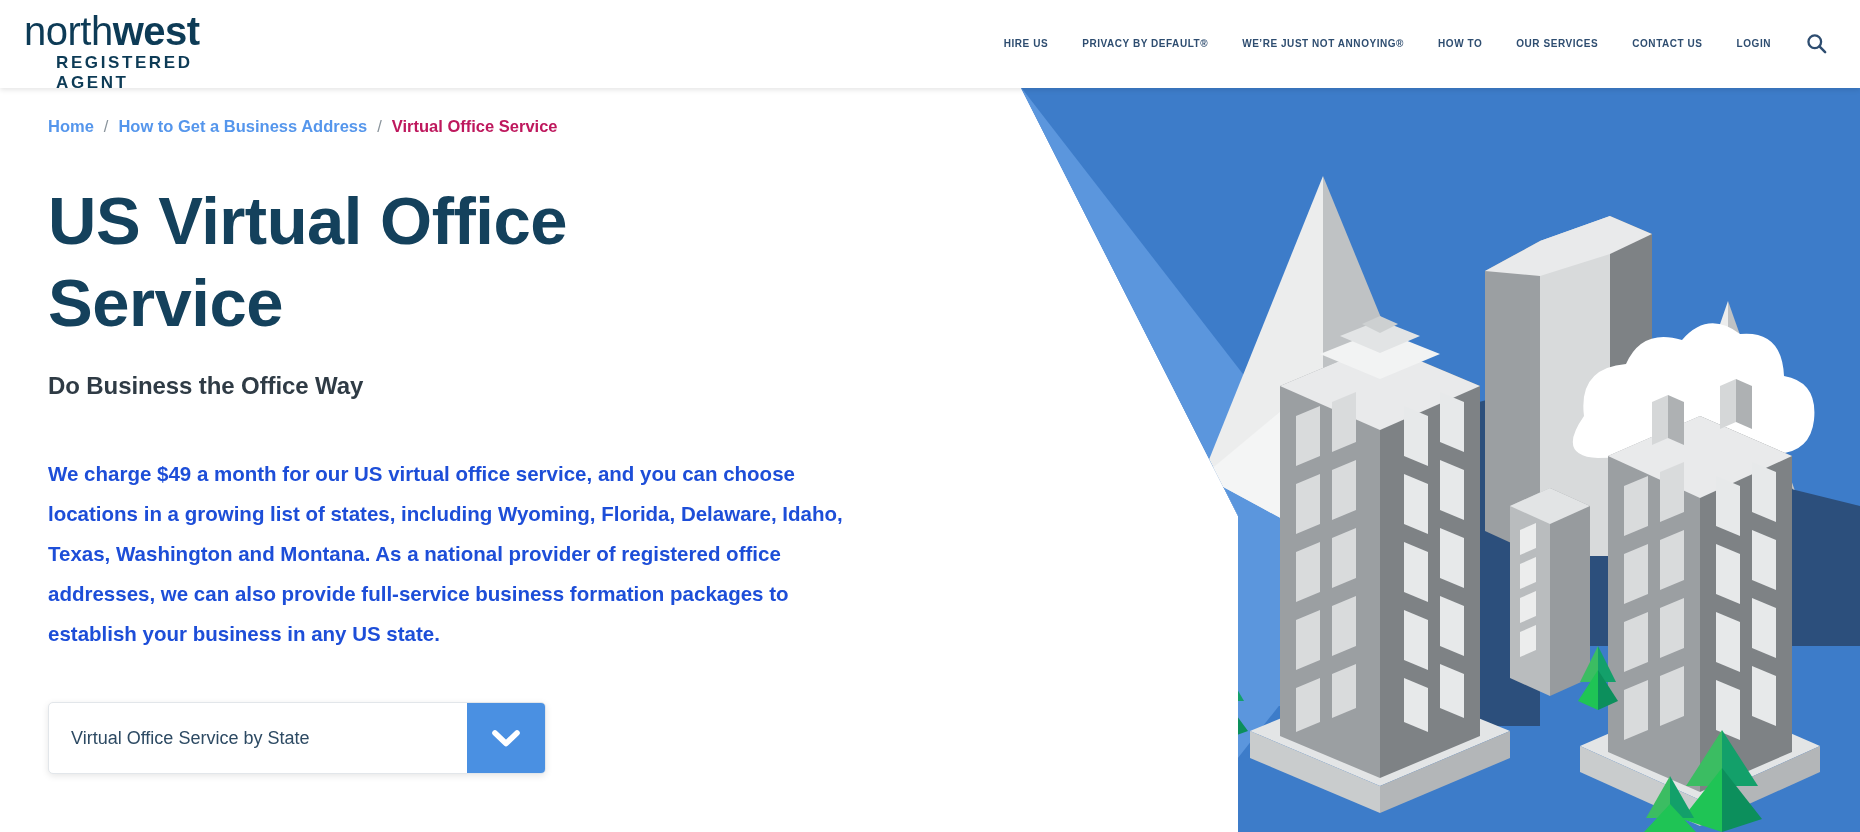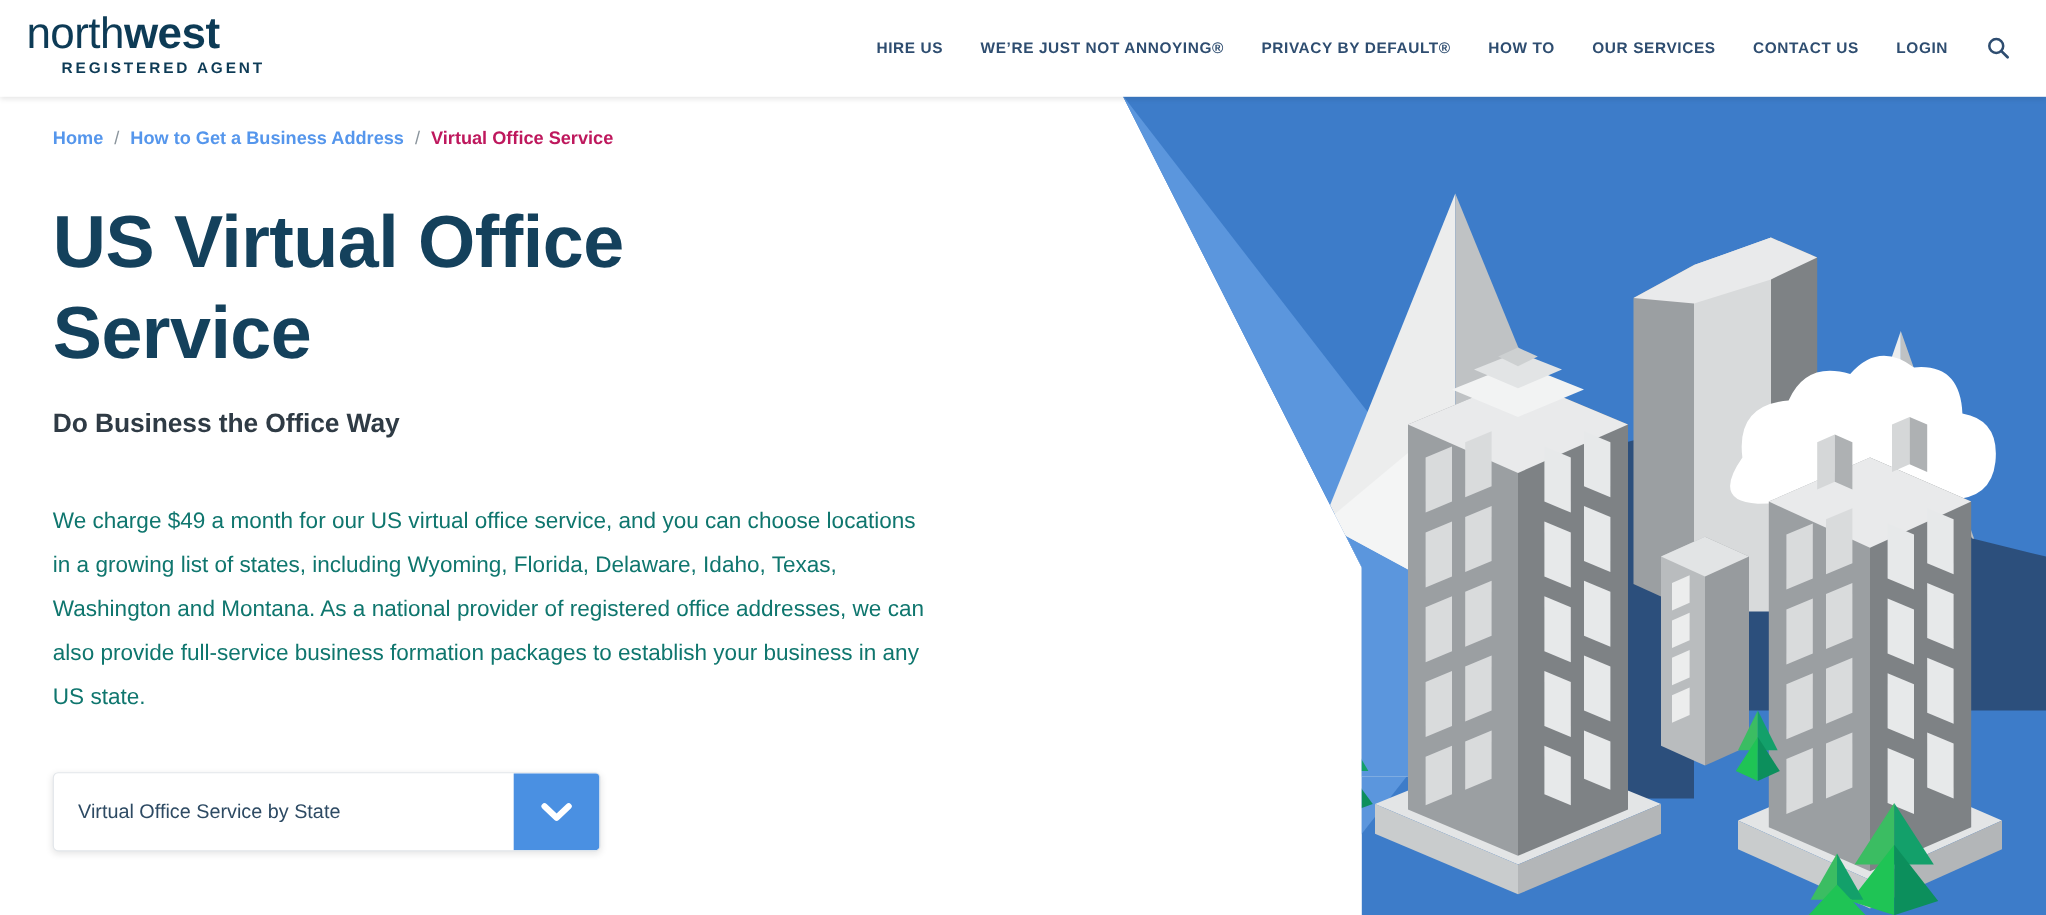--- a/index.html
+++ b/index.html
@@ -44,39 +44,39 @@
   .logo-word {
     font-size: 40px;
     line-height: 42px;
     color: #0d3b56;
     letter-spacing: -0.5px;
     white-space: nowrap;
   }
   .logo-light { font-weight: 300; }
   .logo-bold  { font-weight: 700; }
   .logo-sub {
-    font-size: 14px;
+    font-size: 17px;
     font-weight: 700;
     color: #0d3b56;
     letter-spacing: 2.6px;
     margin-top: 1px;
     padding-left: 32px;
   }
 
   .nav {
     position: absolute;
     right: 18px;
     top: 0;
     height: 86px;
     display: flex;
     align-items: center;
     gap: 0px;
   }
   .nav-item {
-    font-size: 14px;
+    font-size: 10px;
     font-weight: 700;
     color: #2e4d70;
     letter-spacing: 0.55px;
     text-transform: uppercase;
     text-decoration: none;
     padding: 10px 17px;
     white-space: nowrap;
     cursor: pointer;
   }
 
@@ -153,22 +153,22 @@
     line-height: 32px;
     font-weight: 700;
     color: #2f3b45;
     letter-spacing: -0.1px;
     margin-bottom: 52px;
   }
 
   p.lede {
     font-size: 20.5px;
     line-height: 40px;
-    font-weight: 400;
-    color: #0f766e;
+    font-weight: 700;
+    color: #1d4ed8;
     max-width: 800px;
     margin-bottom: 48px;
   }
 
   
   .dropdown {
     position: relative;
     display: flex;
     align-items: stretch;
     width: 498px;
@@ -208,22 +208,22 @@
 
   <header class="header">
 
     <a class="logo">
       <div class="logo-word"><span class="logo-light">north</span><span class="logo-bold">west</span></div>
       <div class="logo-sub">REGISTERED AGENT</div>
     </a>
 
     <nav class="nav">
       <a class="nav-item">HIRE US</a>
+      <a class="nav-item">PRIVACY BY DEFAULT®</a>
       <a class="nav-item">WE’RE JUST NOT ANNOYING®</a>
-      <a class="nav-item">PRIVACY BY DEFAULT®</a>
       <a class="nav-item">HOW TO</a>
       <a class="nav-item">OUR SERVICES</a>
       <a class="nav-item">CONTACT US</a>
       <a class="nav-item">LOGIN</a>
 
       <button class="search-btn">
         <svg width="23" height="23" viewBox="0 0 24 24" fill="none">
           <circle cx="10.2" cy="10.2" r="6.6" stroke="#2e4d70" stroke-width="2.4"></circle>
           <line x1="15.1" y1="15.1" x2="21" y2="21" stroke="#2e4d70" stroke-width="2.6" stroke-linecap="round"></line>
         </svg>

